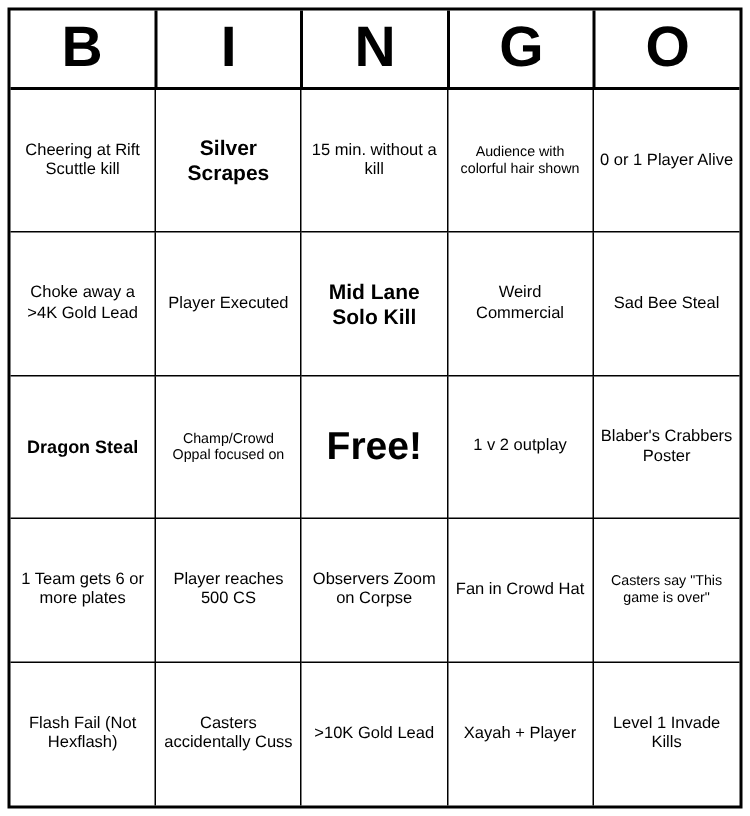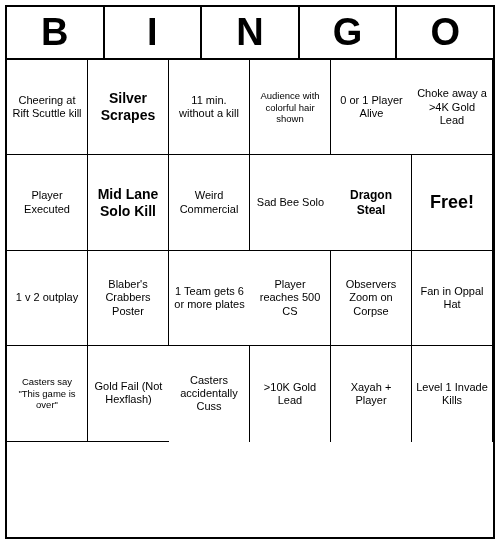--- a/index.html
+++ b/index.html
@@ -36,21 +36,21 @@
       padding: 4px 0;
       border-right: 2px solid #000;
     }
 
     .bingo-header-cell:last-child {
       border-right: none;
     }
 
     .bingo-grid {
       display: grid;
-      grid-template-columns: repeat(6, 1fr);
+      grid-template-columns: repeat(5, 1fr);
       grid-template-rows: repeat(5, 1fr);
       flex: 1;
     }
 
     .bingo-cell {
       border-right: 1.5px solid #000;
       border-bottom: 1.5px solid #000;
       display: flex;
       align-items: center;
       justify-content: center;
@@ -63,21 +63,21 @@
 
     .bingo-cell:nth-child(5n) {
       border-right: none;
     }
 
     .bingo-cell:nth-child(n+21) {
       border-bottom: none;
     }
 
     .bingo-cell.free {
-      font-size: 18px;
+      font-size: 26px;
       font-weight: bold;
     }
 
     .bingo-cell.large-text {
       font-size: 12px;
       font-weight: bold;
     }
 
     .bingo-cell.medium-text {
       font-size: 14px;
@@ -95,36 +95,37 @@
   <div class="bingo-header">
   <div class="bingo-header-cell">B</div>
       <div class="bingo-header-cell">I</div>
       <div class="bingo-header-cell">N</div>
       <div class="bingo-header-cell">G</div>
       <div class="bingo-header-cell">O</div>
     </div>
   <div class="bingo-grid">
   <div class="bingo-cell">Cheering at Rift Scuttle kill</div>
       <div class="bingo-cell medium-text">Silver Scrapes</div>
-      <div class="bingo-cell">11 min. without a kill</div>
+      <div class="bingo-cell">15 min. without a kill</div>
       <div class="bingo-cell small-text">Audience with colorful hair shown</div>
       <div class="bingo-cell">0 or 1 Player Alive</div>
       <div class="bingo-cell">Choke away a &gt;4K Gold Lead</div>
       <div class="bingo-cell">Player Executed</div>
       <div class="bingo-cell medium-text">Mid Lane Solo Kill</div>
       <div class="bingo-cell">Weird Commercial</div>
-      <div class="bingo-cell">Sad Bee Solo</div>
+      <div class="bingo-cell">Sad Bee Steal</div>
       <div class="bingo-cell large-text">Dragon Steal</div>
+      <div class="bingo-cell small-text">Champ/Crowd Oppal focused on</div>
       <div class="bingo-cell free">Free!</div>
       <div class="bingo-cell">1 v 2 outplay</div>
       <div class="bingo-cell">Blaber's Crabbers Poster</div>
       <div class="bingo-cell">1 Team gets 6 or more plates</div>
       <div class="bingo-cell">Player reaches 500 CS</div>
       <div class="bingo-cell">Observers Zoom on Corpse</div>
-      <div class="bingo-cell">Fan in Oppal Hat</div>
+      <div class="bingo-cell">Fan in Crowd Hat</div>
       <div class="bingo-cell small-text">Casters say "This game is over"</div>
-      <div class="bingo-cell">Gold Fail (Not Hexflash)</div>
+      <div class="bingo-cell">Flash Fail (Not Hexflash)</div>
       <div class="bingo-cell">Casters accidentally Cuss</div>
       <div class="bingo-cell">&gt;10K Gold Lead</div>
       <div class="bingo-cell">Xayah + Player</div>
       <div class="bingo-cell">Level 1 Invade Kills</div>
     </div>
 </div>
 
 </body></html>

